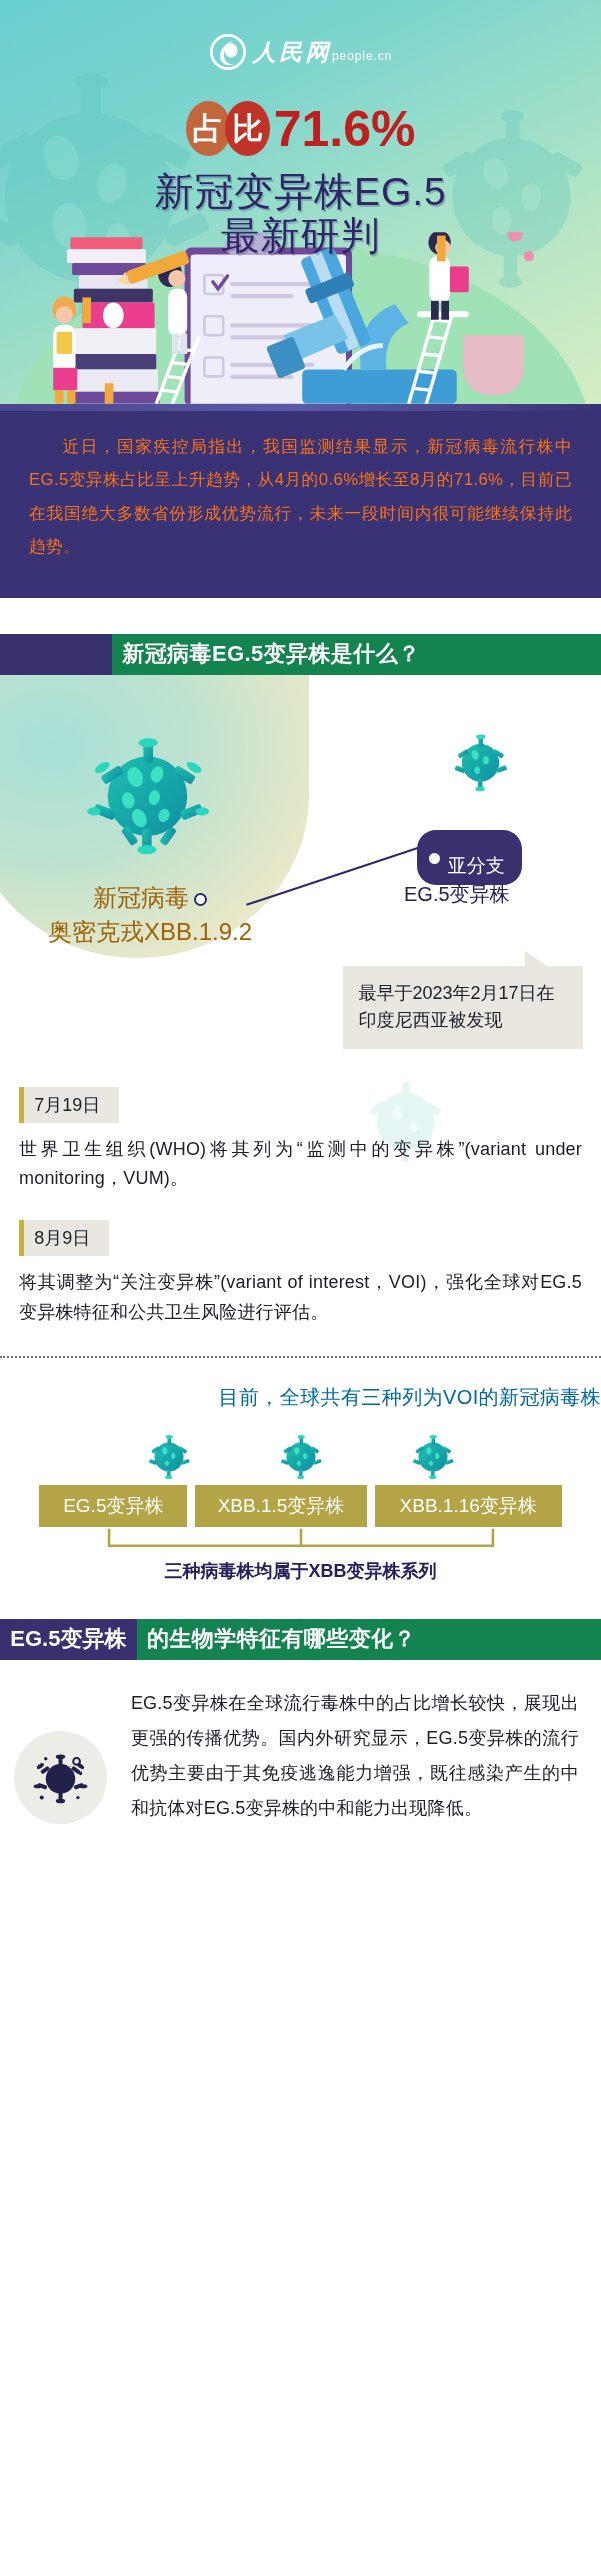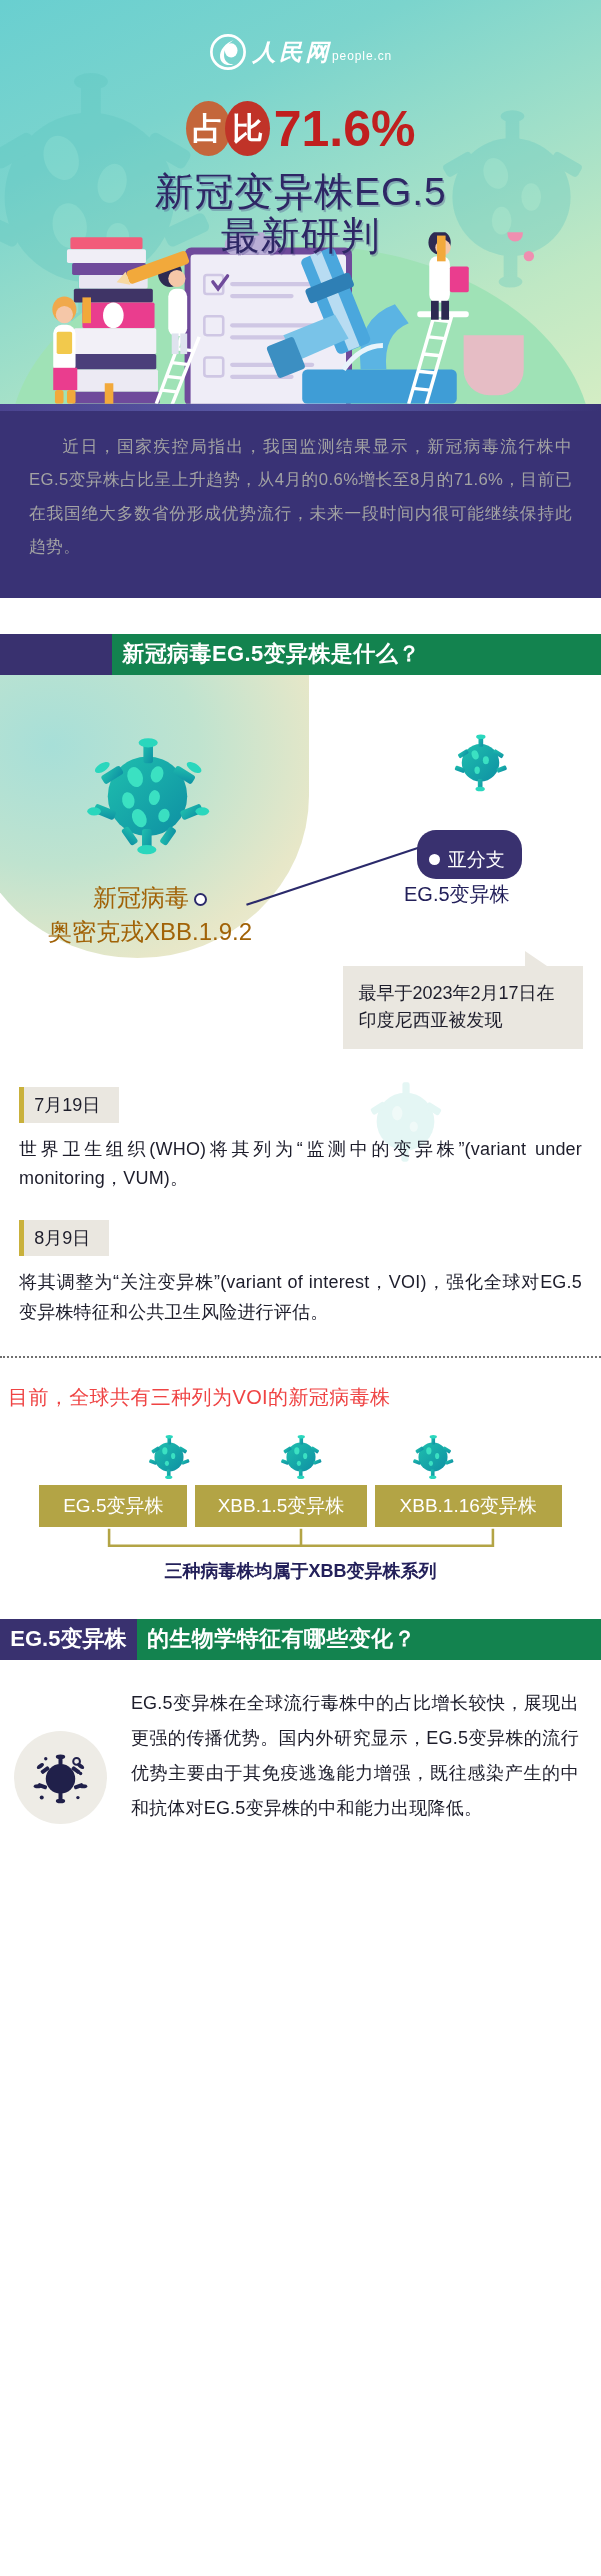--- a/index.html
+++ b/index.html
@@ -97,21 +97,21 @@
     width: 601px;
     background: #393275;
     padding: 26px 29px 34px 29px;
     position: relative;
   }
   .intro-top-fade {
     position:absolute; left:0; right:0; top:0; height: 6.9px;
     background: linear-gradient(90deg,#4b4490,#5a5ba8,#393275);
   }
   .intro p {
-    color: #a3a3a3;
+    color: #f97316;
     font-size: 16.7px;
     line-height: 2.0;
     text-align: justify;
     text-indent: 2em;
     letter-spacing: 0.4px;
   }
 
   
   .sec-head {
     display: flex;
@@ -166,22 +166,22 @@
     background: #fff; vertical-align: middle;
     margin-left: 5.2px;
   }
   .connector { position: absolute; left: 0; top: 0; width: 601px; height: 283px; pointer-events: none; }
   .pill {
     position: absolute;
     left: 417px; top: 155px;
     background: #39316f;
     color: #fff;
     border-radius: 19px;
-    padding: 17px 17px 6px 12px;
-    display: flex; align-items: center; gap: 7.7px;
+    padding: 23px 17px 6px 12px;
+    display: flex; gap: 7.7px;
     font-size: 19px;
   }
   .pill .wdot { width: 11px; height: 11px; border-radius: 50%; background:#fff; display:block; }
   .label-sub {
     position: absolute;
     left: 404px; top: 206px;
     color: #23205a;
     font-size: 20px;
   }
 
@@ -228,22 +228,22 @@
 
   .dotted-sep {
     margin: 29px 0 0 0;
     border-top: 2.6px dotted #6f6f6f;
     width: 601px;
   }
 
   
   .voi { position: relative; padding-top: 26px; }
   .voi-title {
-    text-align: left;
-    color: #ef4444;
+    text-align: right;
+    color: #0369a1;
     font-size: 20px;
     letter-spacing: 0.4px;
     margin-bottom: 19px;
     margin-left: 8px;
   }
   .voi-icons {
     display: flex; justify-content: center; gap: 80px; margin-bottom: 3.4px;
   }
   .voi-tags {
     display: flex; justify-content: center; gap: 7.7px;

